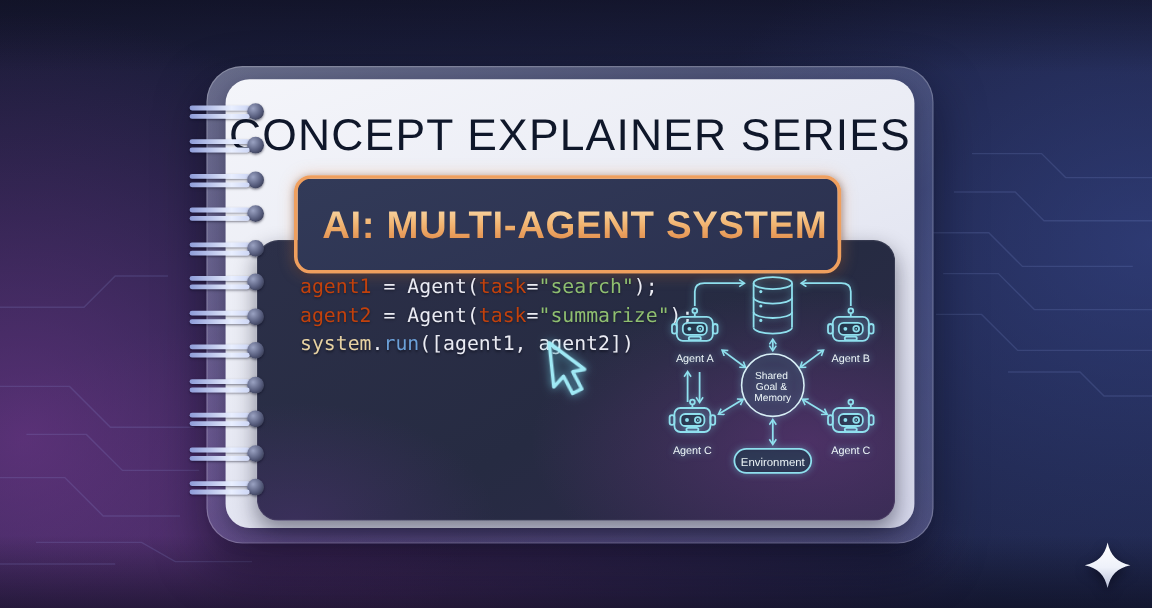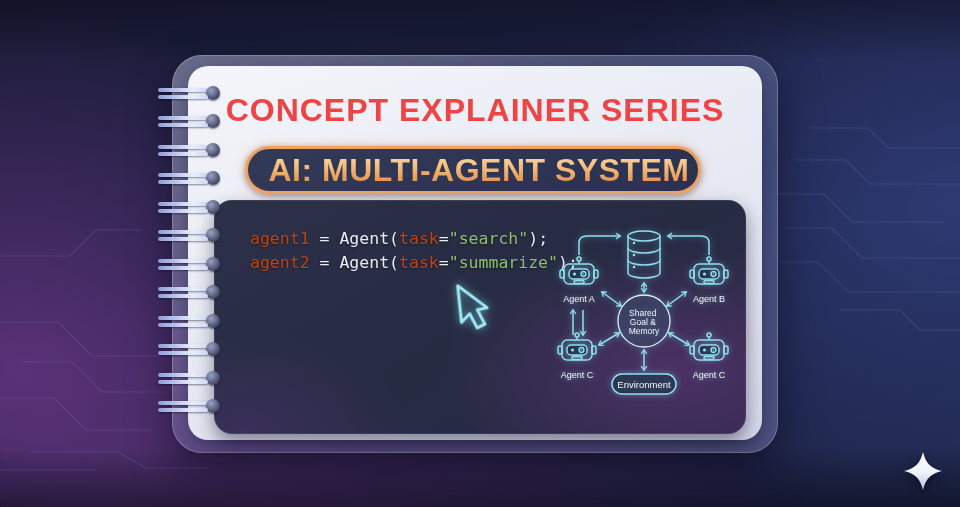--- a/index.html
+++ b/index.html
@@ -25,26 +25,26 @@
     box-shadow:0 18px 40px rgba(5,5,20,0.5), inset 0 0 0 1px rgba(255,255,255,0.22);
   }
   .card {
     position:absolute; left:188px; top:66px; width:574px; height:374px; z-index:3;
     border-radius:20px;
     background:linear-gradient(160deg, #f4f5fa 0%, #e9ebf4 45%, #d6d8ec 100%);
     box-shadow:0 6px 16px rgba(15,15,40,0.35);
   }
   .series-title {
     position:absolute; left:188px; top:92px; width:574px; z-index:5;
-    text-align:center; font-size:32px; font-weight:bold; letter-spacing:1px;
-    color:#ef4444;
+    text-align:center; font-size:37px; font-weight:normal; letter-spacing:1px;
+    color:#0f172a;
   }
   .badge {
-    position:absolute; left:245px; top:146px; width:456px; height:48px; z-index:6;
-    border-radius:25px; border:3px solid #ef9f5e;
+    position:absolute; left:245px; top:146px; width:456px; height:82px; z-index:6;
+    border-radius:14px; border:3px solid #ef9f5e;
     background:linear-gradient(160deg, #323a58 0%, #2b3150 100%);
     box-shadow:0 0 12px rgba(240,150,80,0.35), 0 2px 6px rgba(10,10,30,0.4);
     display:flex; align-items:center; justify-content:center;padding-left:12px;
   }
   .badge-label {
     font-size:32px; font-weight:bold; letter-spacing:0.5px; white-space:nowrap;
     background:linear-gradient(180deg, #fbe2b6 0%, #f2b572 48%, #dd8040 100%);
     -webkit-background-clip:text; background-clip:text; color:transparent;
   }
   .panel {
@@ -122,20 +122,21 @@
 
 <div class="badge">
   <span class="badge-label">AI: MULTI-AGENT SYSTEM</span>
 </div>
 
 <div class="panel"></div>
 
 <div class="code">
   <div class="code-line"><span class="tok var">agent1</span><span class="tok plain"> = </span><span class="tok plain">Agent(</span><span class="tok var">task</span><span class="tok plain">=</span><span class="tok str">"search"</span><span class="tok plain">);</span></div>
   <div class="code-line"><span class="tok var">agent2</span><span class="tok plain"> = </span><span class="tok plain">Agent(</span><span class="tok var">task</span><span class="tok plain">=</span><span class="tok str">"summarize"</span><span class="tok plain">);</span></div>
+  <div class="code-line"><span class="tok obj">system</span><span class="tok plain">.</span><span class="tok fn">run</span><span class="tok plain">([agent1, agent2])</span></div>
 </div>
 
 <svg class="cursor" width="46" height="52" viewBox="0 0 46 52">
   <polygon points="8,3 8,40 17,32 23,47 31,44 25,29 35,28" fill="rgba(20,40,60,0.15)" stroke="#9fe9f5" stroke-width="3" stroke-linejoin="round"></polygon>
 </svg>
 
 <svg class="diagram" width="206" height="180" viewBox="0 0 206 180">
   <defs>
     <marker id="ah" markerWidth="9" markerHeight="9" refX="5" refY="3.5" orient="auto-start-reverse" markerUnits="userSpaceOnUse">
       <path d="M1,0.6 L5.4,3.5 L1,6.4" fill="none" stroke="#8fe0ee" stroke-width="1.3"></path>

